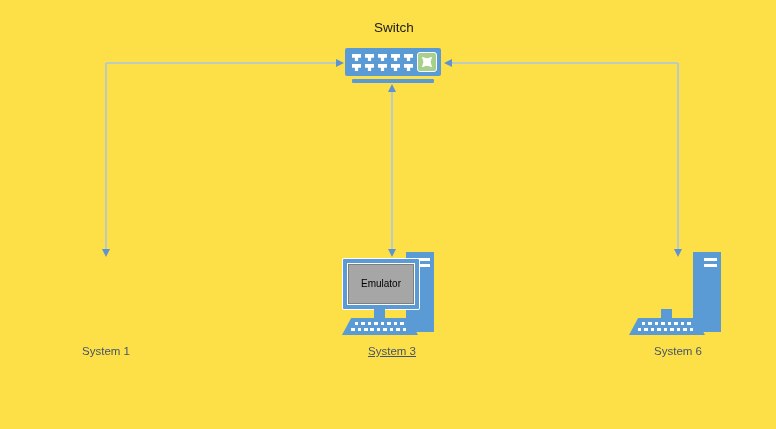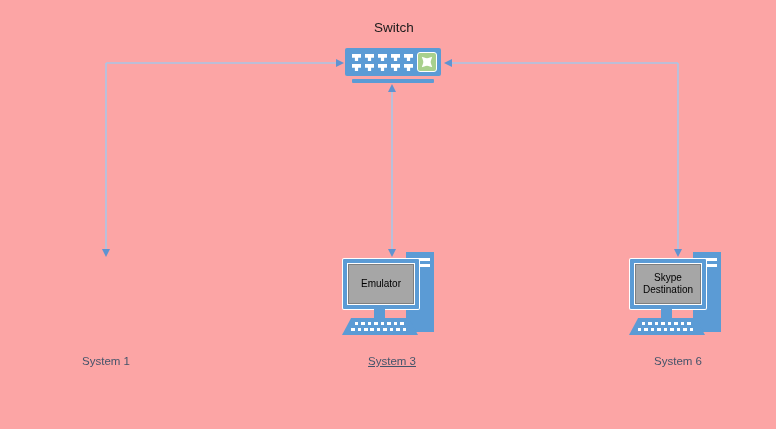--- a/index.html
+++ b/index.html
@@ -8,21 +8,21 @@
     --arrow-blue:#5E93D1;
     --screen-gray:#A6A6A6;
     --screen-border:#7F7F7F;
     --module-green:#A8D08D;
     --caption-color:#44546A;
     --title-color:#1A1A1A;
   }
   *{margin:0;padding:0;box-sizing:border-box;}
   html,body{background:#fff;}
   body{font-family:"Liberation Sans", sans-serif;}
-  #canvas{position:relative;width:776px;height:429px;background:#fca5a5;overflow:hidden;}
+  #canvas{position:relative;width:776px;height:429px;background:#fde047;overflow:hidden;}
 
   
   #connectors{position:absolute;left:0;top:0;width:776px;height:429px;}
   #connectors line{stroke:var(--line-blue);stroke-width:1.6;}
 
   
   .diagram-title{position:absolute;left:334px;top:20px;width:120px;text-align:center;
     font-size:13.5px;color:var(--title-color);}
 
   
@@ -50,21 +50,21 @@
     display:flex;align-items:center;justify-content:center;text-align:center;
     font-size:10px;line-height:1.2;color:#000;padding:1px;}
   .stand{position:absolute;left:32px;top:57px;width:11px;height:12px;background:var(--device-blue);}
   .keyboard{position:absolute;left:0;top:66px;width:76px;height:17px;background:var(--device-blue);
     clip-path:polygon(12% 0,88% 0,100% 100%,0 100%);}
   .keys{position:absolute;height:3.5px;
     background-image:repeating-linear-gradient(90deg,#fff 0 3.5px,rgba(0,0,0,0) 3.5px 6.5px);}
   .keys.r1{left:13px;right:13px;top:3.5px;}
   .keys.r2{left:9px;right:9px;top:9.5px;}
 
-  .caption{position:absolute;top:355px;width:100px;text-align:center;
+  .caption{position:absolute;top:345px;width:100px;text-align:center;
     font-size:11.5px;color:var(--caption-color);}
 </style>
 </head>
 <body>
 
 <div id="canvas">
 
   <svg id="connectors" viewBox="0 0 776 429" xmlns="http://www.w3.org/2000/svg">
     <defs>
       <marker id="ah" markerWidth="8" markerHeight="8" refX="1" refY="4" orient="auto-start-reverse" markerUnits="userSpaceOnUse">
@@ -123,23 +123,20 @@
       <div class="keys r2"></div>
     </div>
   </div>
   <div class="caption" style="left:342px;text-decoration:underline;">System 3</div>
 
   <div class="computer" style="left:629px;top:252px;">
     <div class="tower">
       <div class="tower-slot s1"></div>
       <div class="tower-slot s2"></div>
     </div>
-    <div class="monitor">
-      <div class="screen">Skype Destination</div>
-    </div>
     <div class="stand"></div>
     <div class="keyboard">
       <div class="keys r1"></div>
       <div class="keys r2"></div>
     </div>
   </div>
   <div class="caption" style="left:628px;">System 6</div>
 
 </div>
 

